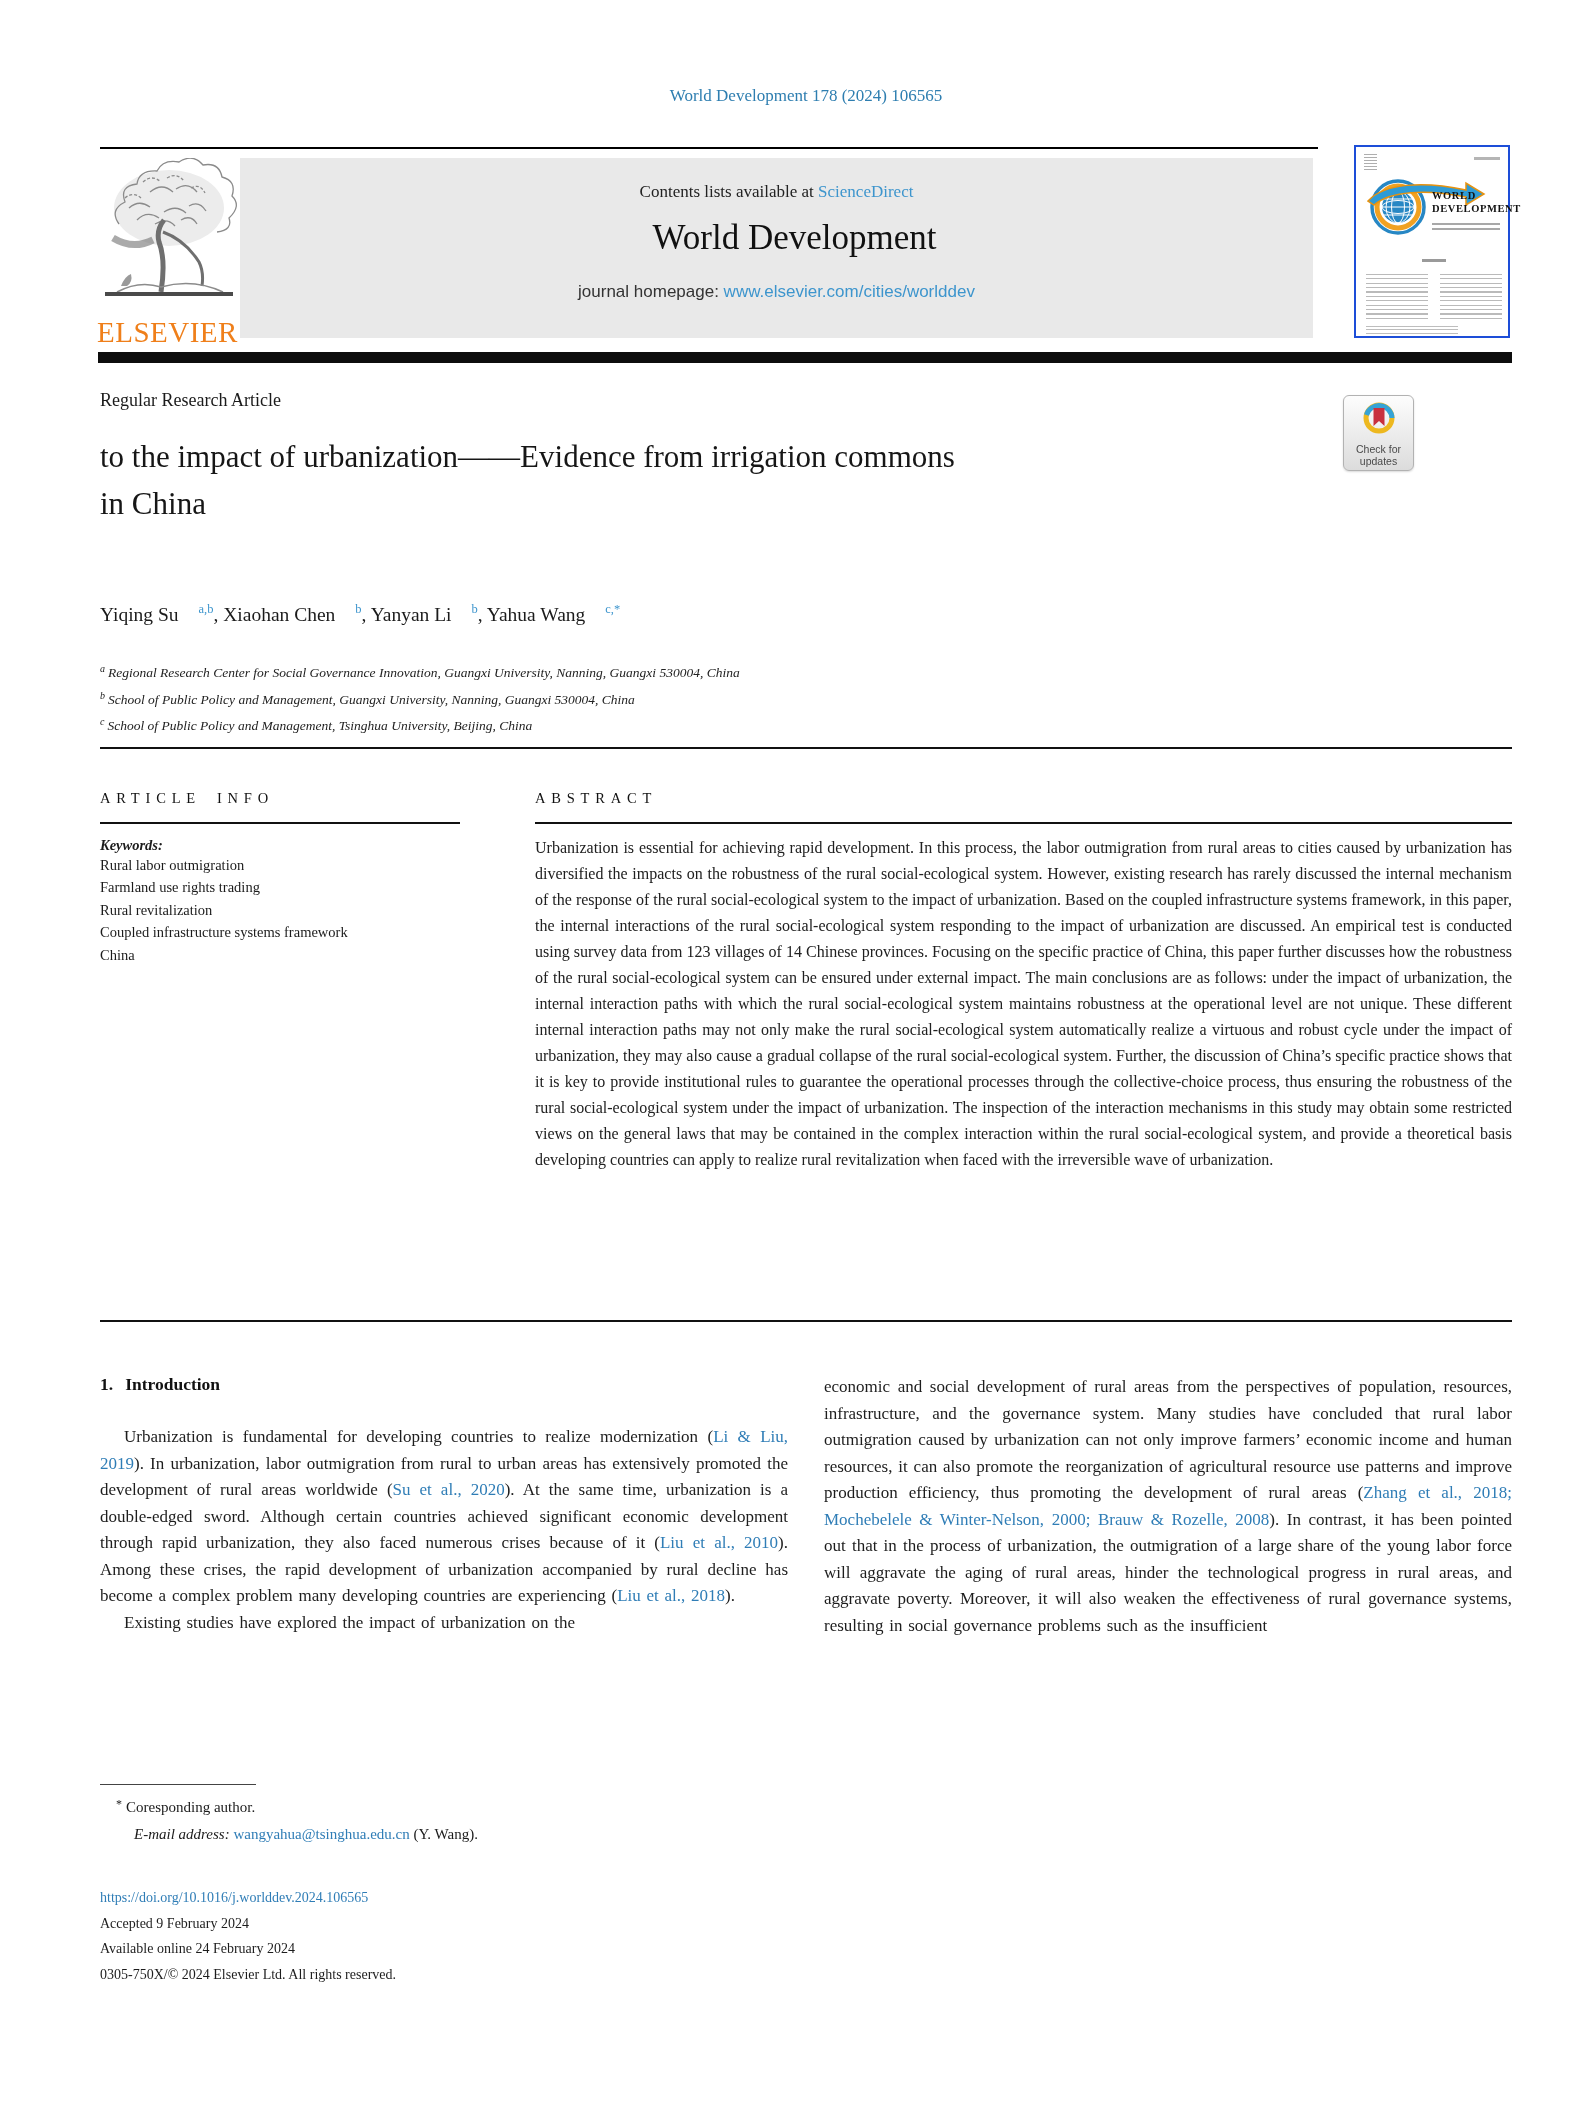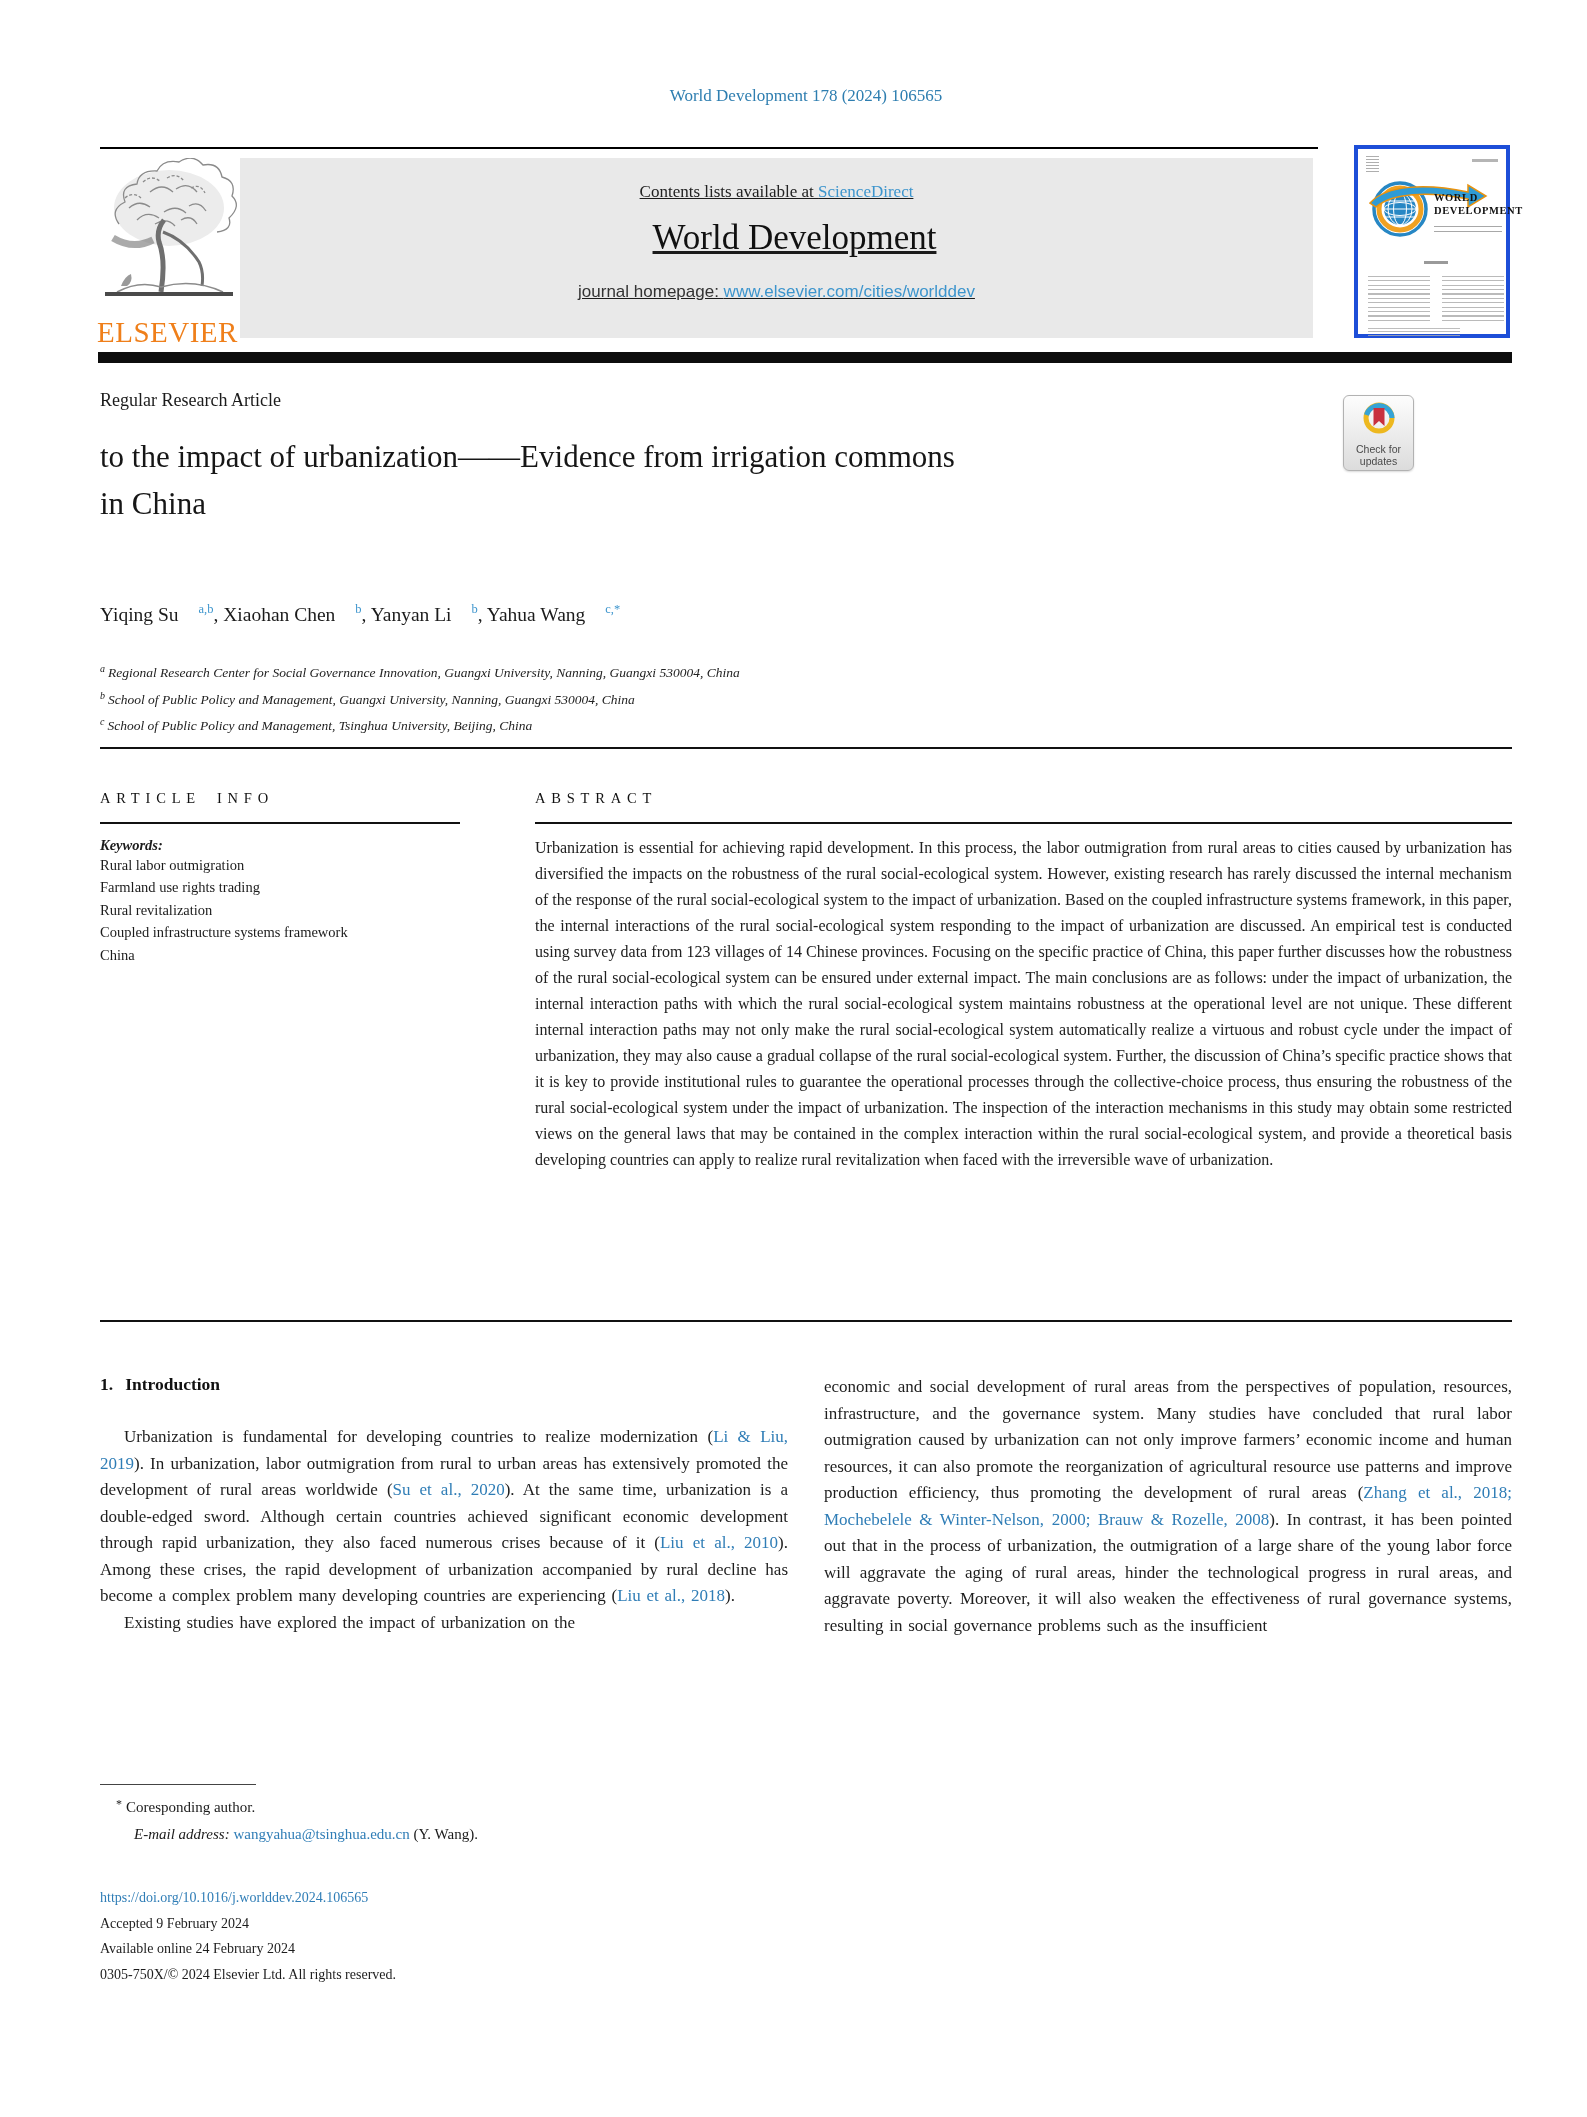--- a/index.html
+++ b/index.html
@@ -22,31 +22,31 @@
   
   .elsevier-logo { position:absolute; left:95px; top:158px; width:148px; height:190px; }
   .elsevier-word {
     position:absolute; left:2px; top:158px; font-size:29px; letter-spacing:.5px;
     color:#ef7f1a; font-family:"Liberation Serif",serif;
   }
 
   
   .header-box {
     position:absolute; left:240px; top:158px; width:1073px; height:180px;
-    background:#e9e9e9; text-align:center;text-decoration:underline;
+    background:#e9e9e9; text-align:center;
   }
   .contents-line { margin-top:24px; font-size:17px; color:#222; }
   .link { color:#3d95cd; }
   .journal-title { margin-top:16px; font-size:35px; color:#111;margin-left:36px; }
   .homepage-line { margin-top:24px; font-size:17px; color:#333; }
 
   
   .cover {
     position:absolute; left:1354px; top:145px; width:156px; height:193px;
-    background:#fff; border:4px solid #1d4ed8;
+    background:#fff; border:2px solid #1d4ed8;
   }
   .cover-els-mark { position:absolute; left:8px; top:7px; width:13px; height:16px;
     background:repeating-linear-gradient(0deg,#9a9a9a 0 1px,transparent 1px 3px); opacity:.8; }
   .cover-issn { position:absolute; right:8px; top:10px; width:26px; height:3px; background:#b5b5b5; }
   .cover-globe { position:absolute; left:4px; top:28px; }
   .cover-title {
     position:absolute; left:76px; top:42px; font-weight:bold; font-size:10.5px;
     letter-spacing:.6px; line-height:13px; color:#111;
   }
   .cover-tagline { position:absolute; left:76px; top:74px; width:68px; height:9px;

